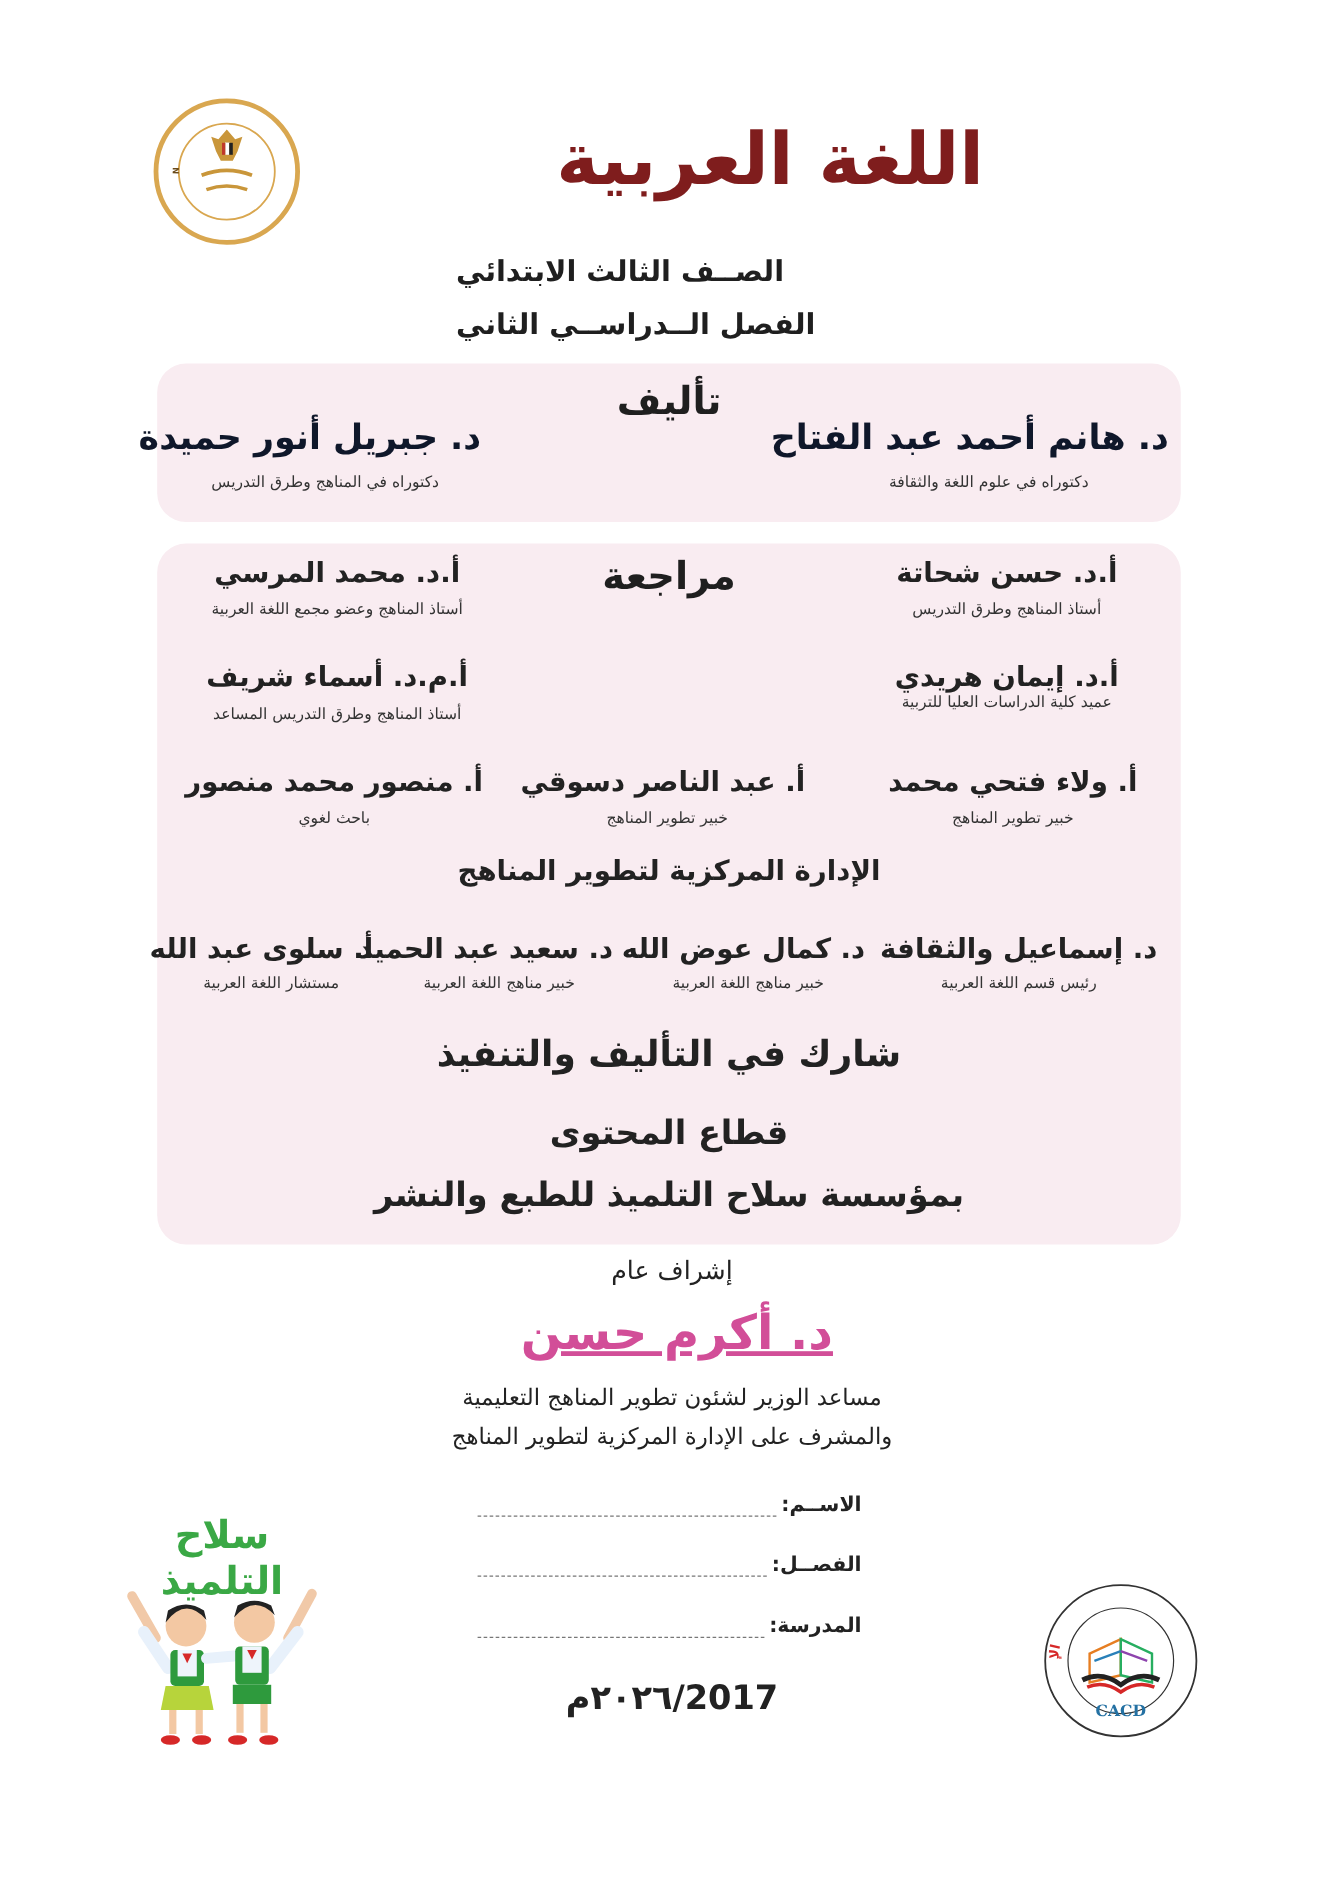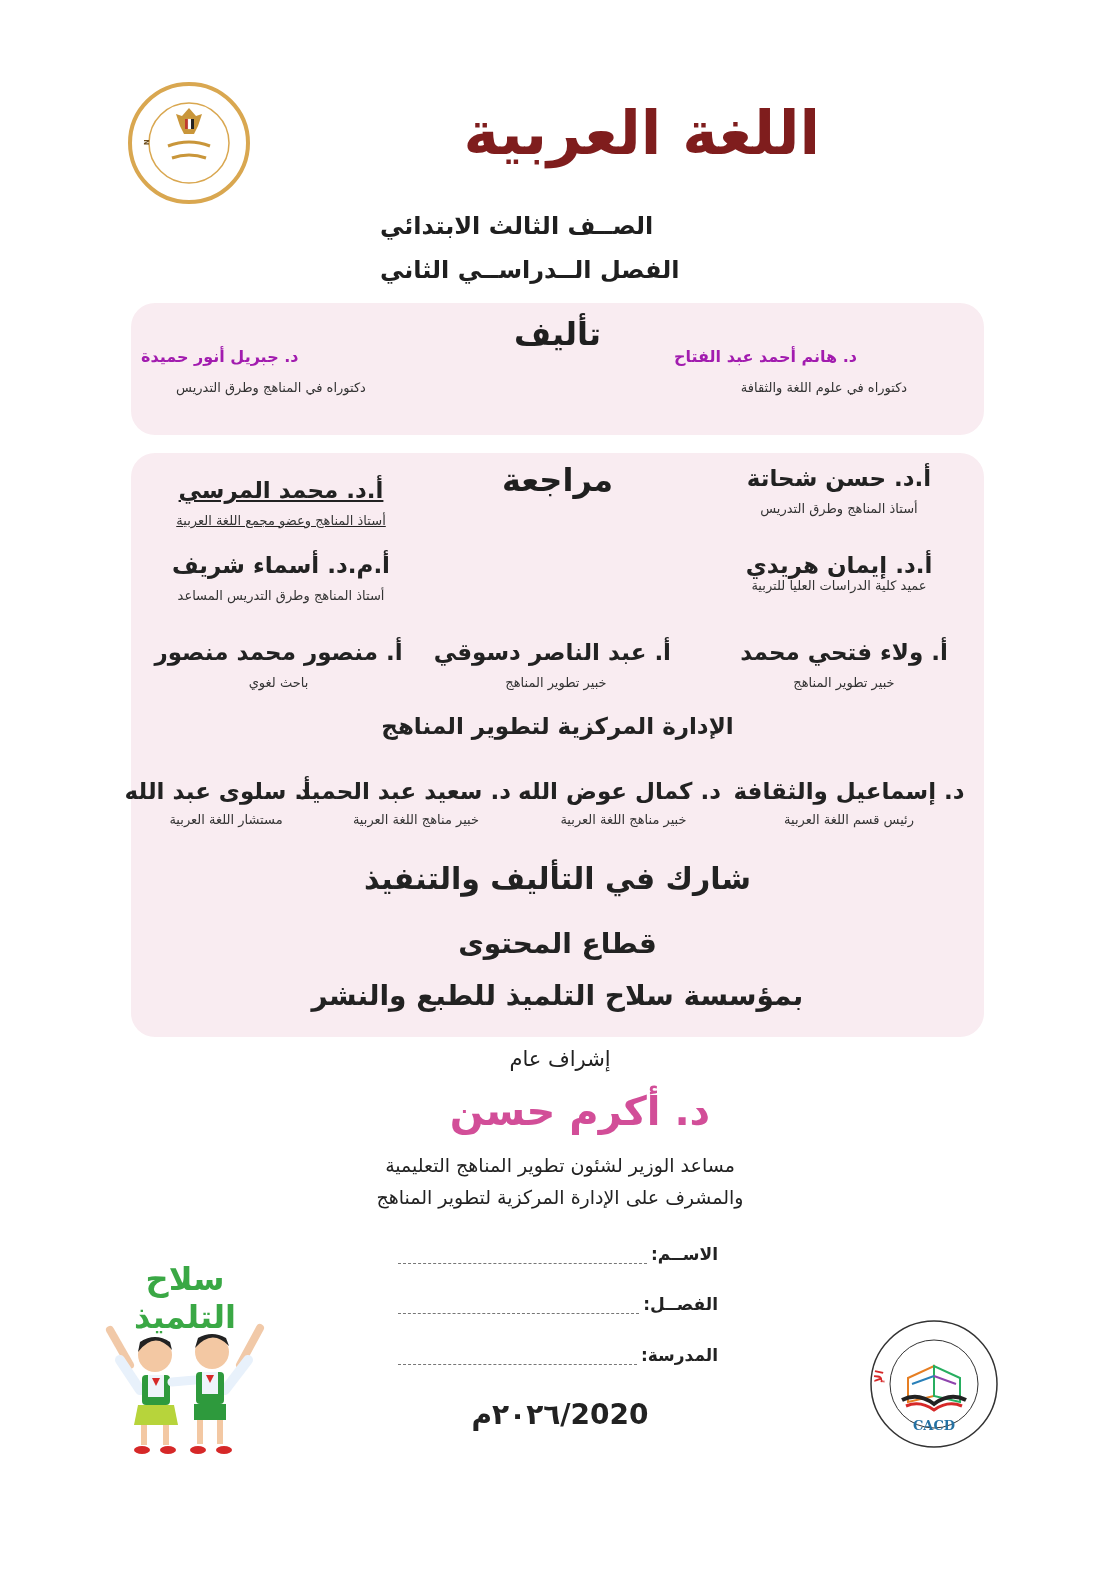--- a/index.html
+++ b/index.html
@@ -5,21 +5,21 @@
   html, body { margin:0; padding:0; background:#ffffff; }
   body { width:1105px; height:1587px; position:relative; overflow:hidden;
          font-family:"DejaVu Sans", sans-serif; color:#222; direction:rtl; }
   .abs { position:absolute; }
   .main-title { left:300px; top:78px; width:520px; height:110px; text-align:right;
                 font-size:60px; font-weight:bold; color:#7f1d1d; line-height:110px;
                 letter-spacing:-2px; }
   .grade { left:380px; width:360px; text-align:left; font-size:24px; font-weight:bold; color:#1f1f1f; }
   .box { background:#f9ecf1; border-radius:24px; }
   .section-title { font-size:32px; font-weight:bold; color:#1f1f1f; text-align:center; }
-  .author-name { font-size:16px; font-weight:bold; color:#a21caf; text-align:left; white-space:nowrap; }
+  .author-name { font-size:29px; font-weight:bold; color:#0f172a; text-align:left; white-space:nowrap; }
   .author-role { font-size:13px; color:#333; text-align:center; white-space:nowrap; }
   .rev-name { font-size:23px; font-weight:bold; color:#222; text-align:center; white-space:nowrap; }
   .rev-role { font-size:13px; color:#333; text-align:center; white-space:nowrap; }
   .big-line { font-size:30px; font-weight:bold; color:#222; text-align:center; white-space:nowrap; }
   .mid-line { font-size:28px; font-weight:bold; color:#222; text-align:center; white-space:nowrap; }
   .supervisor-name { font-size:40px; font-weight:bold; color:#d24e98; text-align:center; }
   .sup-text { font-size:19px; color:#222; text-align:center; white-space:nowrap; }
   .form-row { display:flex; flex-direction:row; align-items:flex-end; width:320px; }
   .form-label { font-size:17px; font-weight:bold; color:#222; white-space:nowrap; }
   .form-dots { flex:1; border-bottom:1px dashed #777; height:10px; margin-right:4px; }
@@ -63,21 +63,21 @@
   </div>
 </div>
 
 <div class="abs box" style="left:131px; top:453px; width:853px; height:584px;">
   <div class="abs section-title" style="left:0; right:0; top:8px;">مراجعة</div>
 
   <div class="abs" style="right:30px; top:12px; width:230px;">
     <div class="rev-name">أ.د. حسن شحاتة</div>
     <div class="rev-role" style="margin-top:10px;">أستاذ المناهج وطرق التدريس</div>
   </div>
-  <div class="abs" style="left:15px; top:24px; width:270px;text-decoration:underline;">
+  <div class="abs" style="left:15px; top:12px; width:270px;">
     <div class="rev-name">أ.د. محمد المرسي</div>
     <div class="rev-role" style="margin-top:10px;">أستاذ المناهج وعضو مجمع اللغة العربية</div>
   </div>
 
   <div class="abs" style="right:25px; top:99px; width:240px;">
     <div class="rev-name">أ.د. إيمان هريدي</div>
     <div class="rev-role" style="margin-top:0;">عميد كلية الدراسات العليا للتربية</div>
   </div>
   <div class="abs" style="left:15px; top:99px; width:270px;">
     <div class="rev-name">أ.م.د. أسماء شريف</div>
@@ -115,38 +115,38 @@
     <div class="rev-name">أ. سلوى عبد الله</div>
     <div class="rev-role" style="margin-top:8px;">مستشار اللغة العربية</div>
   </div>
 
   <div class="abs big-line" style="left:0; right:0; top:408px;">شارك في التأليف والتنفيذ</div>
   <div class="abs mid-line" style="left:0; right:0; top:474px;">قطاع المحتوى</div>
   <div class="abs mid-line" style="left:0; right:0; top:526px;">بمؤسسة سلاح التلميذ للطبع والنشر</div>
 </div>
 
 <div class="abs sup-text" style="left:400px; width:320px; top:1047px; font-size:21px;">إشراف عام</div>
-<div class="abs supervisor-name" style="left:400px; width:360px; top:1088px;">د. أكرم حسن</div>
+<div class="abs supervisor-name" style="left:384px; width:360px; top:1088px;text-decoration:underline;">د. أكرم حسن</div>
 <div class="abs sup-text" style="left:340px; width:440px; top:1154px;">مساعد الوزير لشئون تطوير المناهج التعليمية</div>
 <div class="abs sup-text" style="left:340px; width:440px; top:1186px;">والمشرف على الإدارة المركزية لتطوير المناهج</div>
 
 <div class="abs form-row" style="left:398px; top:1244px;">
   <span class="form-label">الاســم:</span>
   <span class="form-dots"></span>
 </div>
 <div class="abs form-row" style="left:398px; top:1294px;">
   <span class="form-label">الفصــل:</span>
   <span class="form-dots"></span>
 </div>
 <div class="abs form-row" style="left:398px; top:1345px;">
   <span class="form-label">المدرسة:</span>
   <span class="form-dots"></span>
 </div>
 
-<div class="abs year" style="left:440px; width:240px; top:1398px;">2020/٢٠٢٦م</div>
+<div class="abs year" style="left:440px; width:240px; top:1398px;">2017/٢٠٢٦م</div>
 
 <div class="abs" style="left:100px; top:1260px; width:170px; height:200px;">
   <div style="text-align:center; font-size:32px; font-weight:bold; color:#3aa845; letter-spacing:-1px;">سلاح التلميذ</div>
   <svg width="170" height="140" viewBox="0 0 170 140" style="position:absolute; left:0; top:60px;">
 
     <path d="M10 10 L30 45" stroke="#f1c9a8" stroke-width="8" stroke-linecap="round"></path>
     <path d="M20 40 L40 70" stroke="#e8f1fb" stroke-width="10" stroke-linecap="round"></path>
     <circle cx="55" cy="35" r="17" fill="#f3c8a3"></circle>
     <path d="M38 32 Q55 10 72 30 L70 22 Q55 12 40 22 Z" fill="#222"></path>
     <rect x="42" y="55" width="28" height="30" rx="4" fill="#2e9a3d"></rect>

